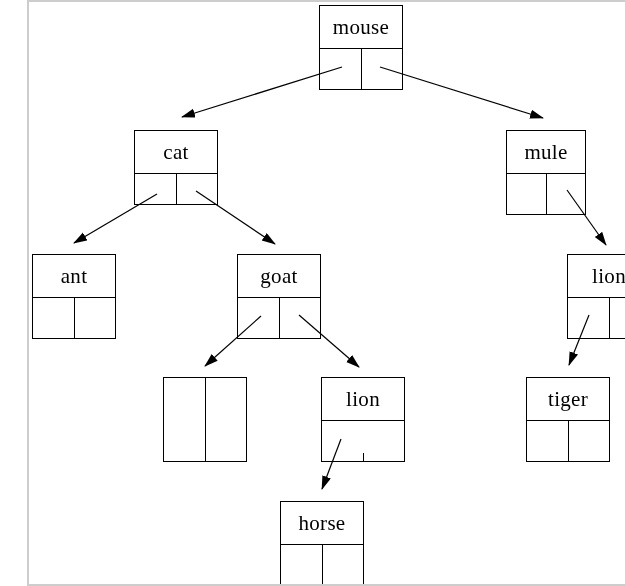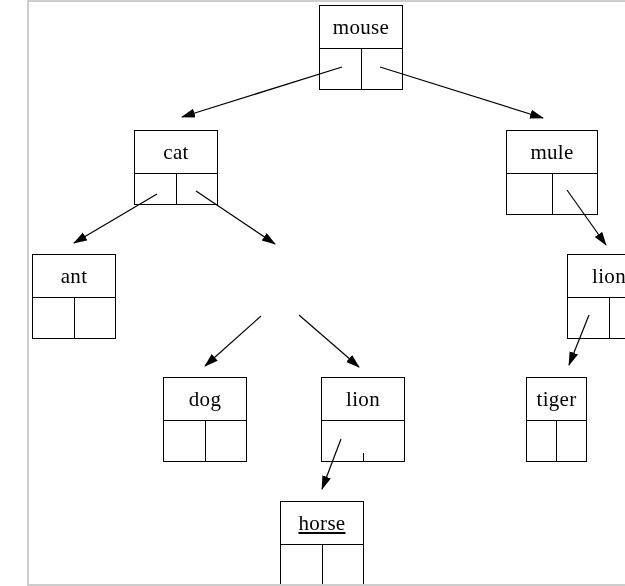--- a/index.html
+++ b/index.html
@@ -56,64 +56,70 @@
           <div class="cell right"></div>
         </div>
       </div>
       <div class="node" style="left: 105px; top: 128px; width: 84px; height: 75px;">
         <div class="label" style="height: 42px;">cat</div>
         <div class="cells">
           <div class="cell left"></div>
           <div class="cell right"></div>
         </div>
       </div>
-      <div class="node" style="left: 477px; top: 128px; width: 92px; height: 85px;">
+      <div class="node" style="left: 477px; top: 128px; width: 80px; height: 85px;">
         <div class="label" style="height: 42px;">mule</div>
         <div class="cells">
           <div class="cell left"></div>
           <div class="cell right"></div>
         </div>
       </div>
       <div class="node" style="left: 3px; top: 252px; width: 84px; height: 85px;">
         <div class="label" style="height: 42px;">ant</div>
         <div class="cells">
           <div class="cell left"></div>
           <div class="cell right"></div>
         </div>
       </div>
+      <div class="node" style="left: 208px; top: 252px; width: 84px; height: 85px;">
+        <div class="label" style="height: 42px;">goat</div>
+        <div class="cells">
+          <div class="cell left"></div>
+          <div class="cell right"></div>
+        </div>
+      </div>
       <div class="node" style="left: 538px; top: 252px; width: 84px; height: 85px;">
         <div class="label" style="height: 42px;">lion</div>
         <div class="cells">
           <div class="cell left"></div>
           <div class="cell right"></div>
         </div>
       </div>
       <div class="node" style="left: 134px; top: 375px; width: 84px; height: 85px;">
-        <div class="label" style="height: 42px;">dog</div>
         <div class="cells">
           <div class="cell left"></div>
           <div class="cell right"></div>
         </div>
       </div>
       <div class="node" style="left: 292px; top: 375px; width: 84px; height: 85px; gap: 32px;">
         <div class="label" style="height: 42px;">lion</div>
         <div class="cells">
           <div class="cell left"></div>
           <div class="cell right"></div>
         </div>
       </div>
-      <div class="node" style="left: 497px; top: 375px; width: 61px; height: 85px;">
+      <div class="node" style="left: 497px; top: 375px; width: 84px; height: 85px;">
         <div class="label" style="height: 42px;">tiger</div>
         <div class="cells">
           <div class="cell left"></div>
           <div class="cell right"></div>
         </div>
       </div>
       <div class="node" style="left: 251px; top: 499px; width: 84px; height: 85px;">
-        <div class="label" style="height: 42px; text-decoration: underline;">horse</div>
+        <div class="label" style="height: 42px;">horse</div>
         <div class="cells">
           <div class="cell left"></div>
           <div class="cell right"></div>
         </div>
       </div>
     </div>
   <svg class="edges-layer" xmlns="http://www.w3.org/2000/svg">
     <defs>
       <marker id="arrowhead" markerUnits="userSpaceOnUse" markerWidth="16" markerHeight="10" refX="13" refY="4.5" orient="auto">
         <path id="arrowhead-path" d="M0,0 L14,4.5 L0,9 z" fill="#000000"></path>

